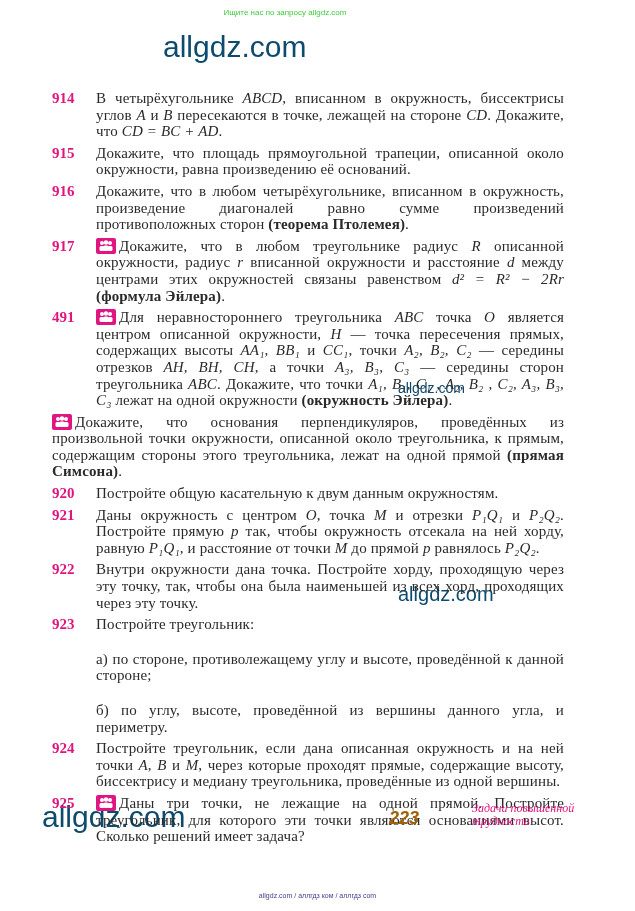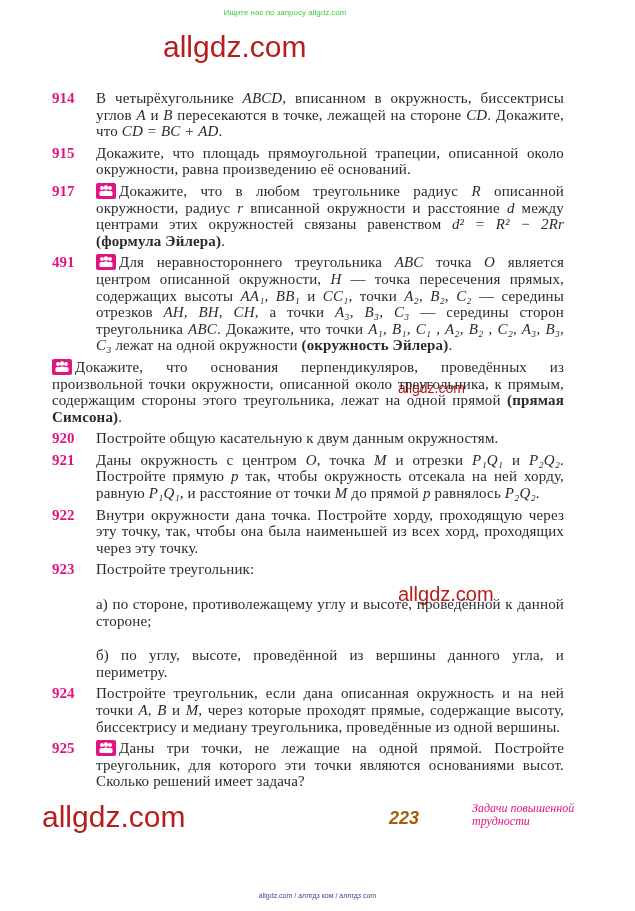--- a/index.html
+++ b/index.html
@@ -1,18 +1,18 @@
 <!DOCTYPE html>
 <html><head>
 <meta charset="utf-8">
 <style>
   html, body { margin: 0; padding: 0; background: #ffffff; }
   body { width: 635px; height: 911px; position: relative; overflow: hidden; font-family: "DejaVu Serif", "Liberation Serif", serif; color: #2a2a2a; }
   .top-note { position: absolute; top: 8px; left: 0; width: 570px; text-align: center; font-family: "Liberation Sans", sans-serif; font-size: 8px; color: #3dcc3d; }
-  .wm { position: absolute; font-family: "Liberation Sans", sans-serif; color: #b91c1c; }
+  .wm { position: absolute; font-family: "Liberation Sans", sans-serif; color: #0c4a6e; }
   .wm-big { font-size: 30px; }
   .wm-mid { font-size: 20px; }
   .wm-small { font-size: 14px; }
   .content { position: absolute; left: 52px; top: 90px; width: 512px; }
   .problem { display: flex; margin-bottom: 5px; font-family: "Liberation Serif", serif; font-size: 15px; line-height: 16.6px; justify-content: center; }
   .num { width: 44px; flex: 0 0 44px; color: #e0157f; font-weight: bold; font-size: 15px; }
   .body { flex: 1; text-align: justify; letter-spacing: 0.15px; }
   .body p { margin: 0; }
   .body .sub { margin-top: 18px; }
   .team { display: inline-block; width: 20px; height: 16px; background: #e0157f; border-radius: 2px; vertical-align: -3px; margin-right: 3px; position: relative; }
@@ -39,20 +39,26 @@
     <div class="body">
       <span>В четырёхугольнике </span><i>ABCD</i><span>, вписанном в окружность, биссектрисы углов </span><i>A</i><span> и </span><i>B</i><span> пересекаются в точке, лежащей на стороне </span><i>CD</i><span>. Докажите, что </span><i>CD = BC + AD</i><span>.</span>
     </div>
   </div>
 
   <div class="problem">
     <div class="num">915</div>
     <div class="body">Докажите, что площадь прямоугольной трапеции, описанной около окружности, равна произведению её оснований.</div>
   </div>
 
+  <div class="problem">
+    <div class="num">916</div>
+    <div class="body">
+      <span>Докажите, что в любом четырёхугольнике, вписанном в окружность, произведение диагоналей равно сумме произведений противоположных сторон </span><b>(теорема Птолемея)</b><span>.</span>
+    </div>
+  </div>
 
   <div class="problem">
     <div class="num">917</div>
     <div class="body">
       <span class="team"><svg width="16" height="12" viewBox="0 0 16 12">
             <circle cx="4" cy="3" r="2" fill="#fff"></circle>
             <circle cx="8" cy="2.5" r="2.2" fill="#fff"></circle>
             <circle cx="12" cy="3" r="2" fill="#fff"></circle>
             <rect x="1.5" y="6" width="5" height="5" rx="1.5" fill="#fff"></rect>
             <rect x="5.5" y="5.5" width="5" height="5.5" rx="1.5" fill="#fff"></rect>

